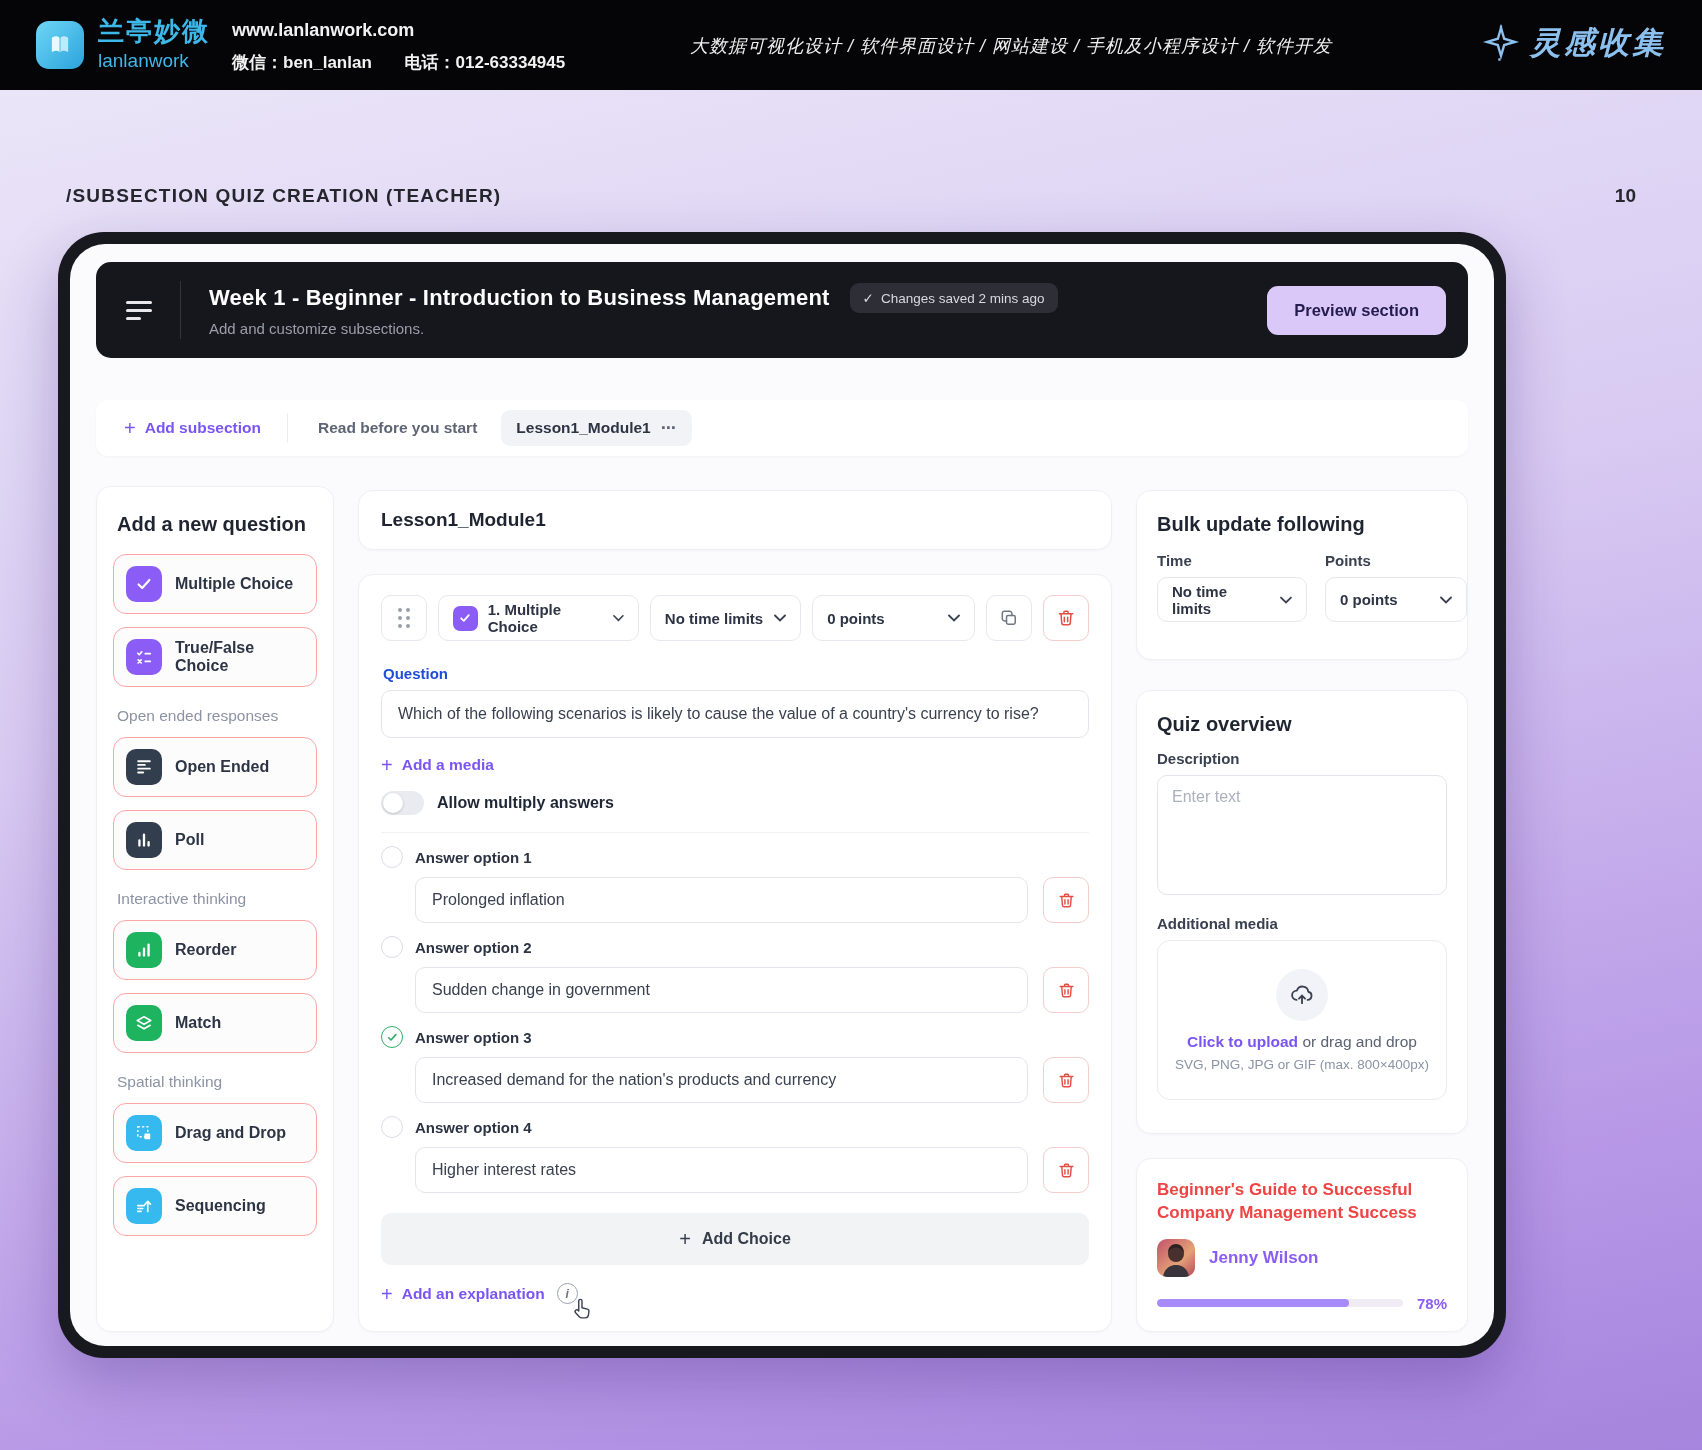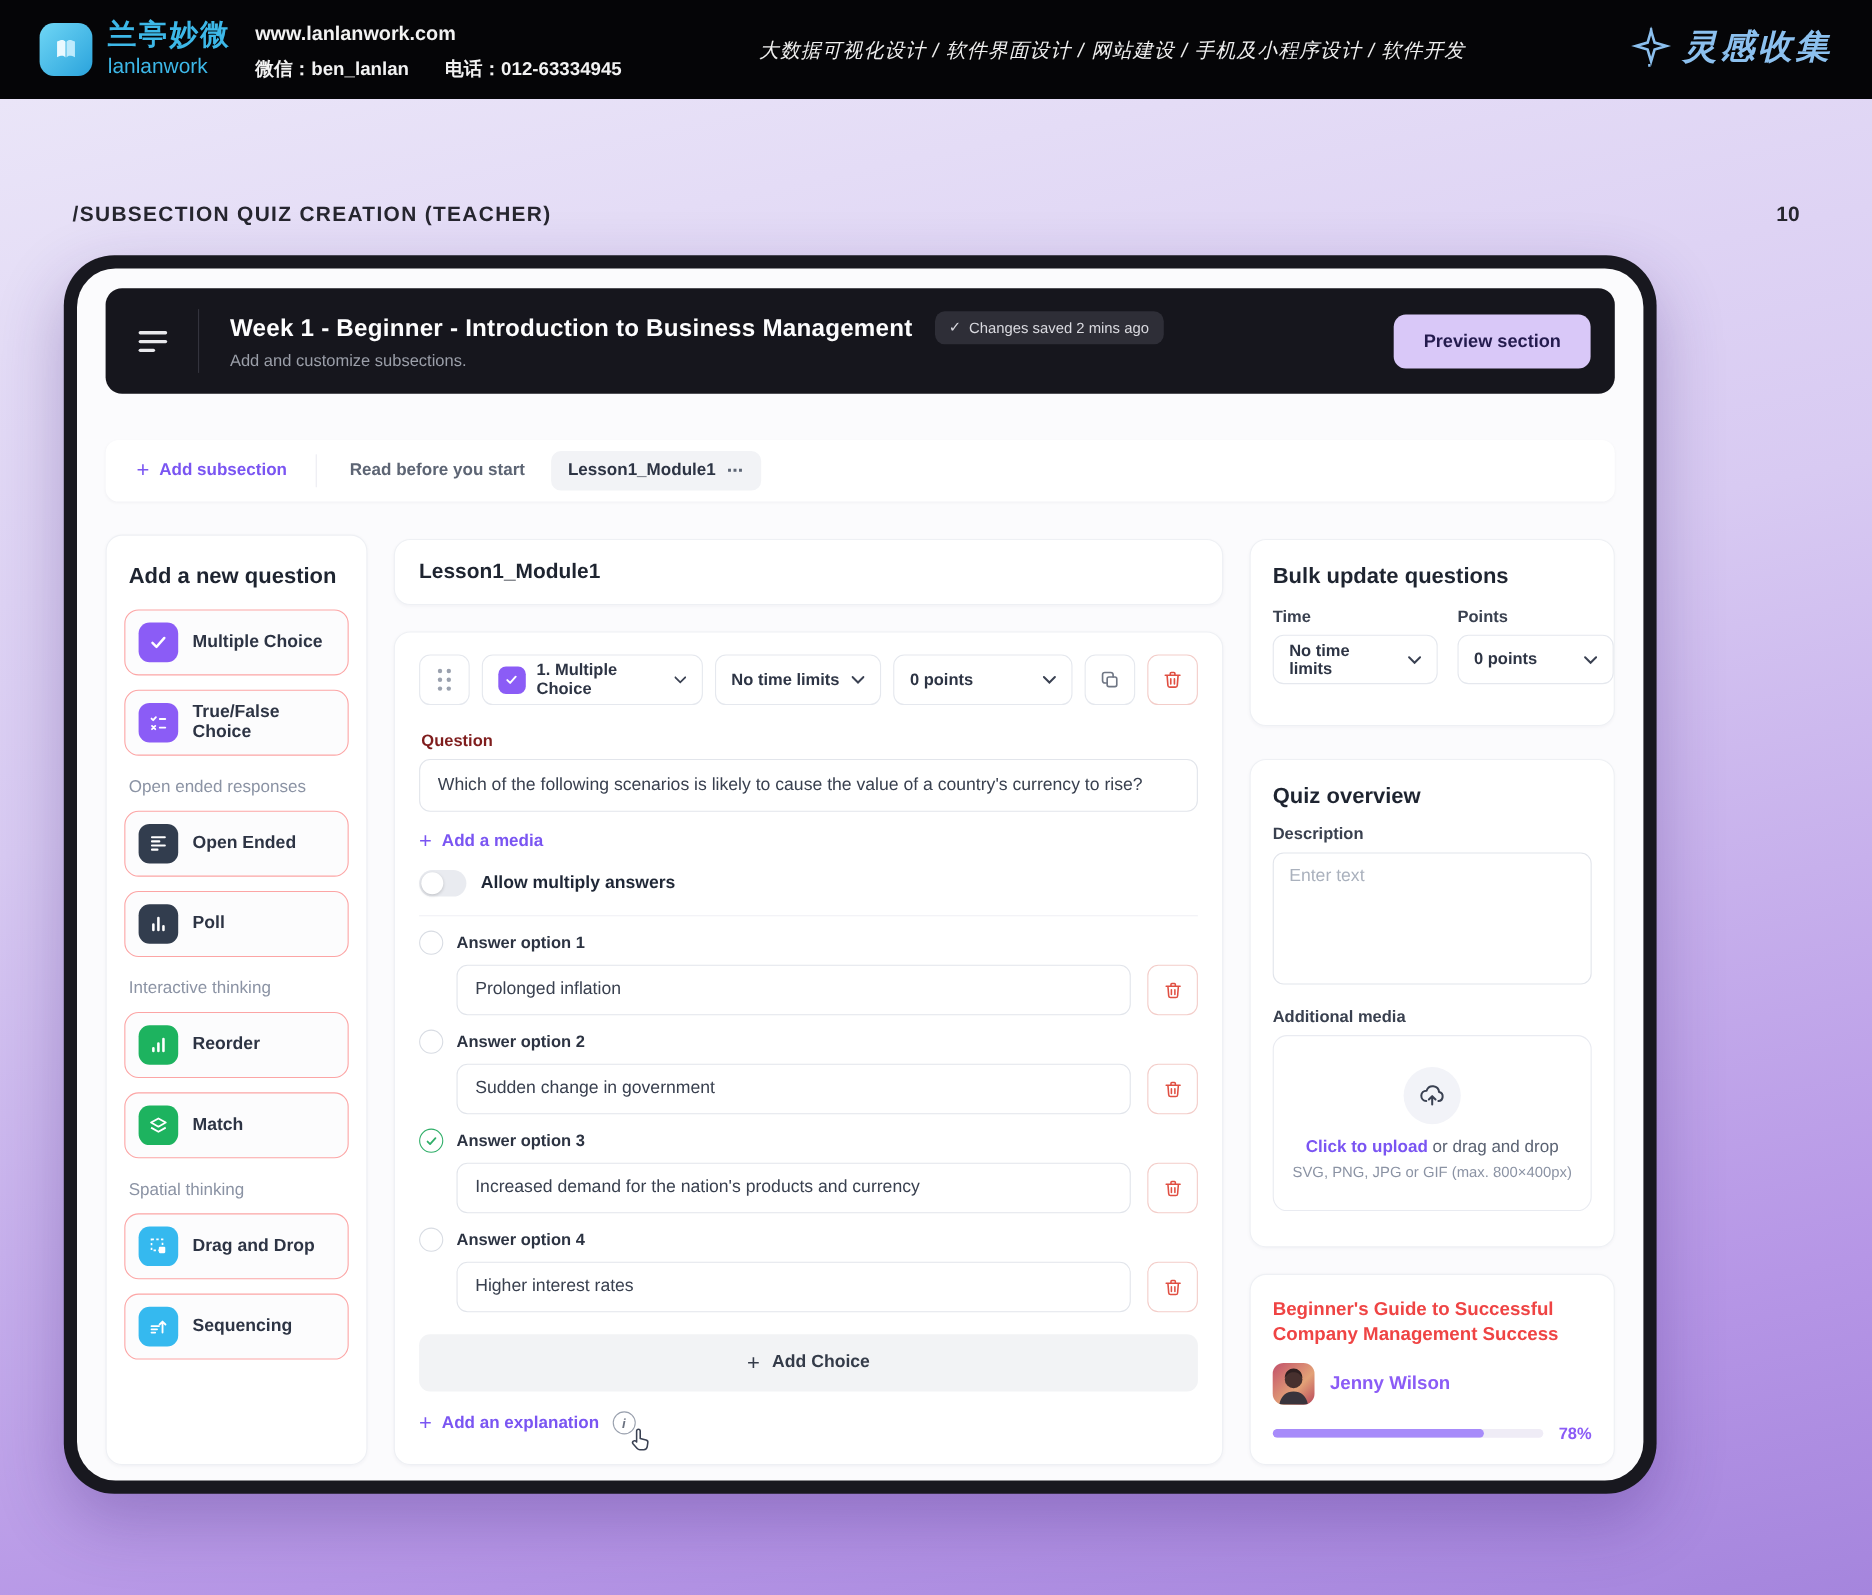--- a/index.html
+++ b/index.html
@@ -86,21 +86,21 @@
   .dd-type { width:202px; }
   .dd-time { width:152px; }
   .dd-points { width:164px; }
   .dd-label { font-size:15px; font-weight:600; color:#2d3444; }
   .dd .chev { margin-left:auto; }
   .mini-check { width:25px; height:25px; border-radius:7px; background:#8b5cf6; display:flex; align-items:center; justify-content:center; flex:none; }
   .iconbtn { width:46px; height:46px; border-radius:10px; display:flex; align-items:center; justify-content:center; background:#fff; cursor:pointer; }
   .copy-btn { border:1px solid #e5e8ee; margin-left:auto; }
   .trash-btn { border:1px solid #f3cdc9; }
 
-  .q-label { font-size:15px; font-weight:600; color:#7f1d1d; margin:24px 0 8px 2px; }
+  .q-label { font-size:15px; font-weight:600; color:#1d4ed8; margin:24px 0 8px 2px; }
   .q-input { width:100%; height:48px; border:1px solid #e2e5eb; border-radius:10px; padding:0 16px; font-size:16px; color:#39404f;
     font-family:inherit; background:#fff; }
   .link-purple { display:inline-flex; align-items:center; gap:9px; color:#7a55f2; font-size:15.5px; font-weight:700; margin-top:17px; cursor:pointer; }
   .toggle-row { display:flex; align-items:center; gap:13px; margin-top:15px; }
   .toggle { width:43px; height:24px; border-radius:13px; background:#e9ebf0; position:relative; cursor:pointer; flex:none; }
   .toggle b { position:absolute; left:2px; top:2px; width:20px; height:20px; background:#fff; border-radius:50%; box-shadow:0 1px 3px rgba(0,0,0,.18); }
   .toggle-label { font-size:16px; font-weight:600; color:#1f2736; }
   .editor-divider { height:1px; background:#f0f1f5; margin:17px 0 2px; }
 
   .opt-head { display:flex; align-items:center; gap:12px; margin-top:13px; }
@@ -451,21 +451,21 @@
               <span>Add an explanation</span>
             </span>
             <span class="info-circ">i</span>
             <svg class="cursor-hand" width="26" height="26" viewBox="0 0 24 24">
               <path d="M9 4.6a1.5 1.5 0 0 1 3 0v6.2l4.9 1.3c1 .3 1.7 1.2 1.5 2.2l-.5 3.4a3 3 0 0 1-3 2.5h-3.2a3 3 0 0 1-2.2-1l-3.4-3.7c-.6-.7-.6-1.8.1-2.4.6-.6 1.7-.6 2.3.1l.5.6z" fill="#ffffff" stroke="#3a4152" stroke-width="1.3" stroke-linejoin="round"></path>
             </svg>
           </div>
         </section>
 
         <section class="card bulk">
-          <div class="panel-title">Bulk update questions</div>
+          <div class="panel-title">Bulk update following</div>
           <div class="bulk-grid">
             <div class="bulk-field">
               <span class="field-label">Time</span>
               <div class="dd dd-bulk-time">
                 <span class="dd-label">No time limits</span>
                 <svg class="chev" width="12" height="8" viewBox="0 0 12 8">
                     <path d="M1 1.5l5 5 5-5" stroke="#3a4152" stroke-width="1.8" fill="none" stroke-linecap="round"></path>
                   </svg>
               </div>
             </div>

